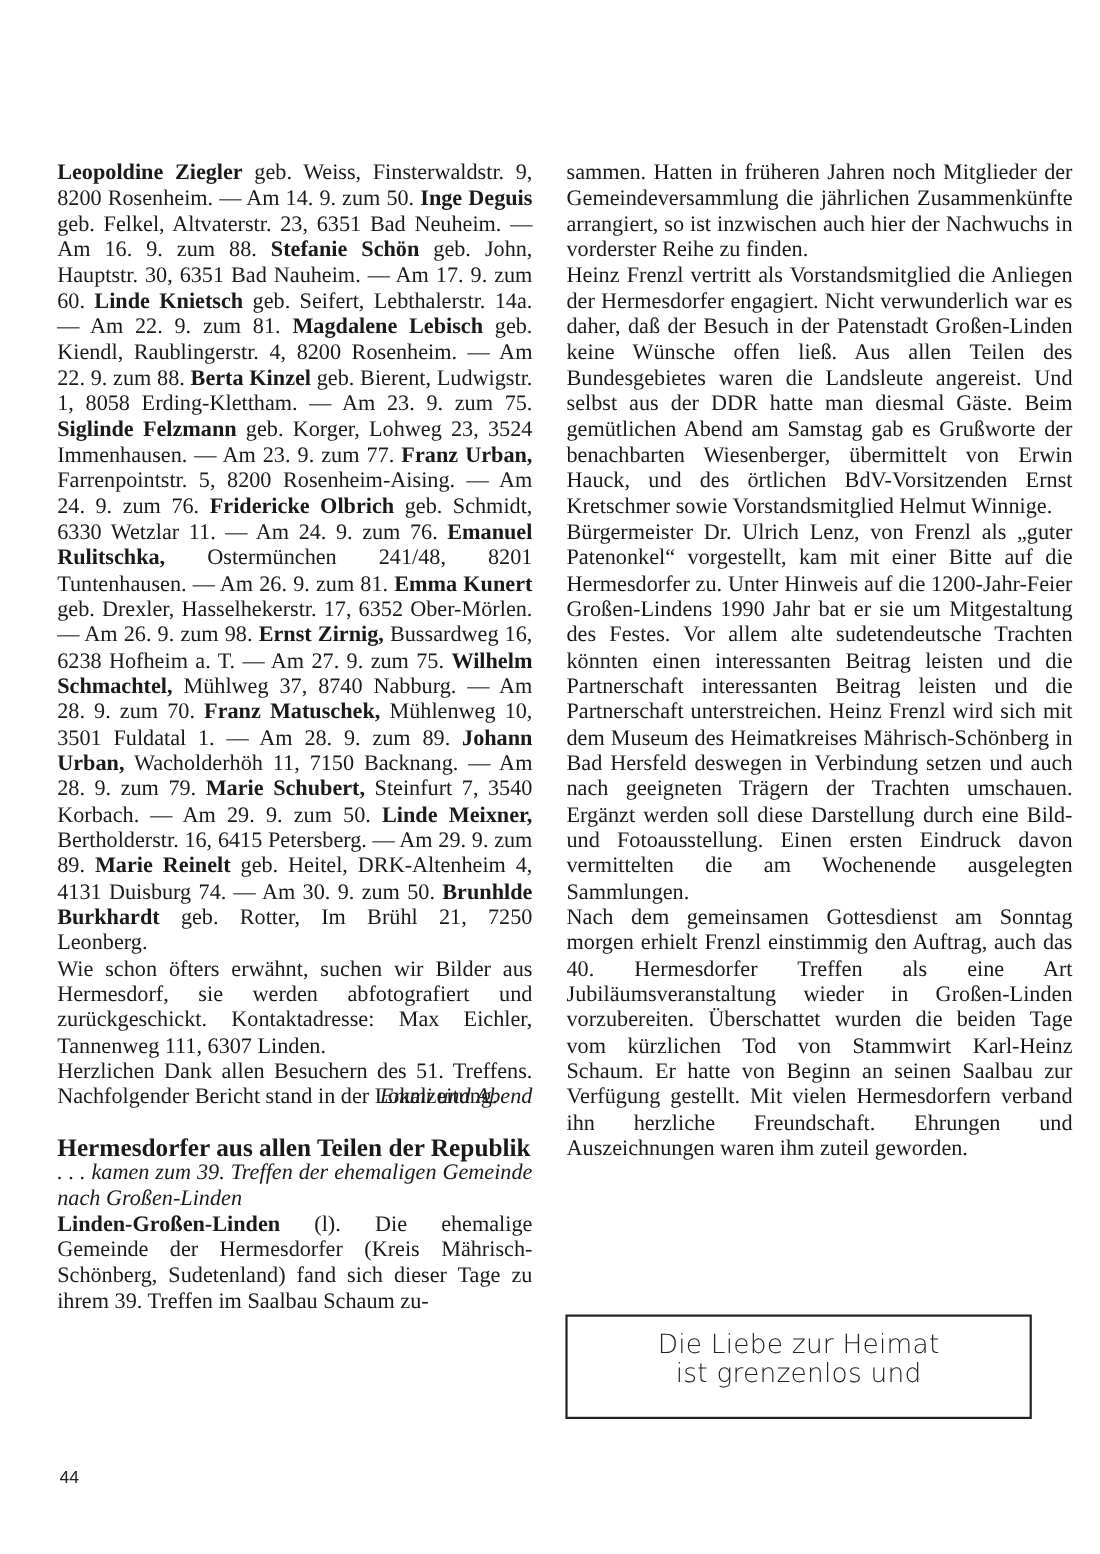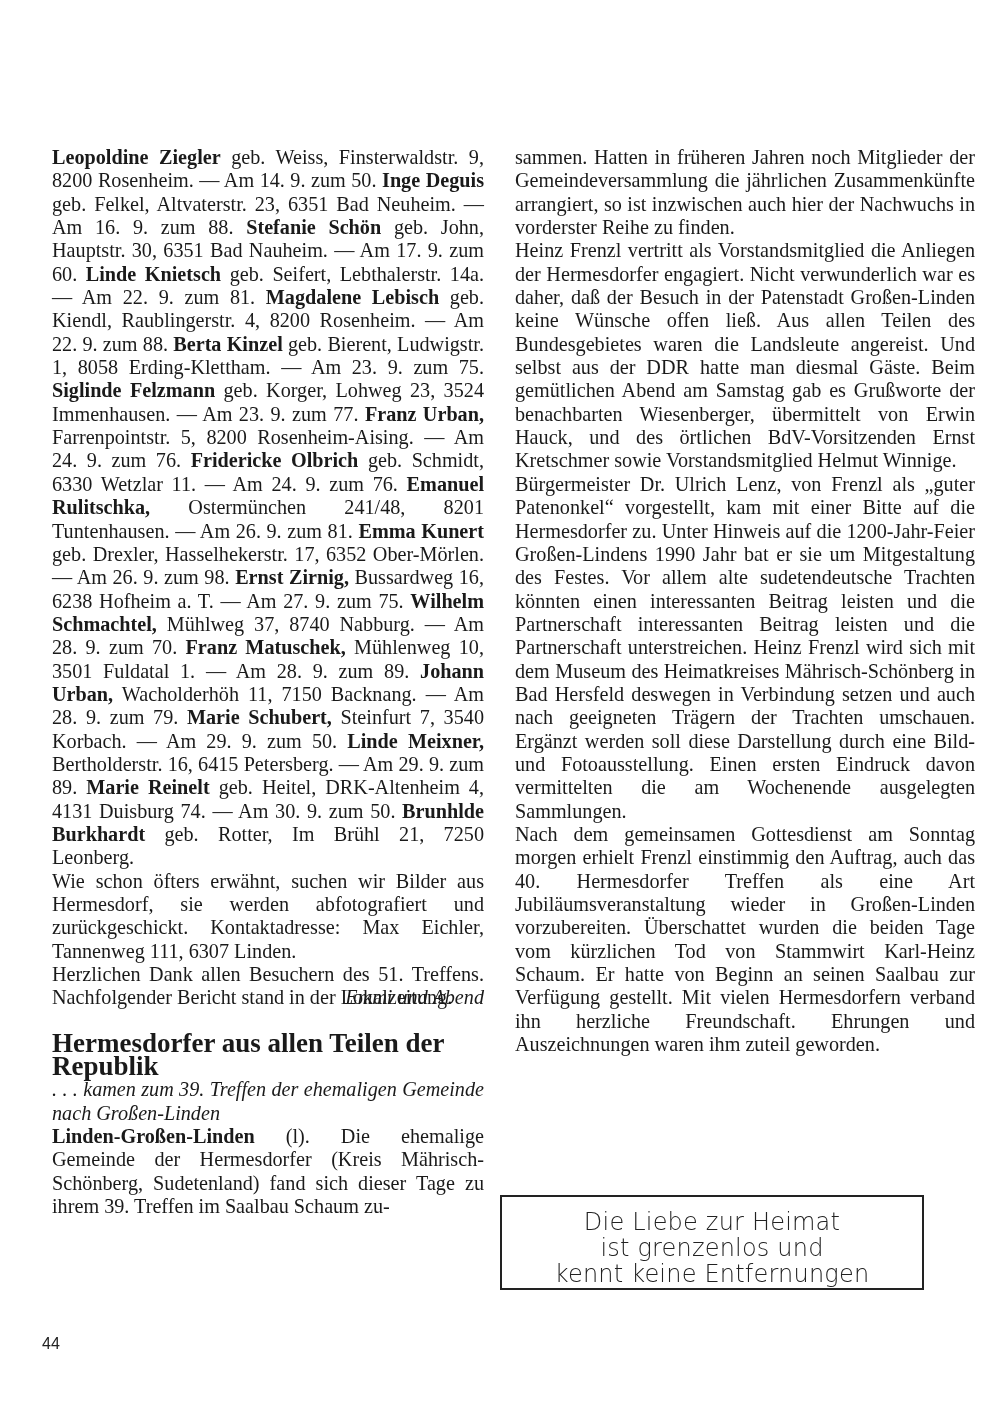--- a/index.html
+++ b/index.html
@@ -5,24 +5,24 @@
   html, body { margin: 0; padding: 0; background: #ffffff; }
   body { width: 1000px; height: 1413px; position: relative; overflow: hidden;
          font-family: "Liberation Serif", "DejaVu Serif", serif; color: #1a1a1a; }
   .col { position: absolute; top: 146px; font-size: 20.2px; line-height: 23.35px; }
   .col-left { left: 52px; width: 432px; }
   .col-right { left: 515px; width: 460px; }
   .para { margin: 0; text-align: justify; hyphens: manual; }
   .para + .para { margin-top: 0; }
   b { font-weight: bold; }
   .sig { display: block; text-align: right; font-style: italic; margin-top: -23.35px; }
-  .headline { font-weight: bold; margin-top: 22px; margin-bottom: 0; font-size: 27px; }
+  .headline { font-weight: bold; margin-top: 22px; margin-bottom: 0; font-size: 23px; }
   .subline { font-style: italic; margin: 0; }
-  .page-number { position: absolute; left: 42px; top: 1335px; font-family: "Liberation Sans", "DejaVu Sans", sans-serif; font-size: 16px; color: #222; }
-  .quote-box { position: absolute; left: 500px; top: 1195px; width: 424px; height: 95px;
+  .page-number { position: absolute; left: 54px; top: 1335px; font-family: "Liberation Sans", "DejaVu Sans", sans-serif; font-size: 16px; color: #222; }
+  .quote-box { position: absolute; left: 514px; top: 1195px; width: 424px; height: 95px;
                border: 2px solid #222; box-sizing: border-box; text-align: center;
                font-family: "DejaVu Sans", "Liberation Sans", sans-serif; font-weight: 300;
                font-size: 24px; line-height: 26px; padding-top: 12px; color: #222; letter-spacing: 0.2px; }
   .quote-line { display: block; }
 </style>
 </head>
 <body>
 
 <div class="col col-left">
   <p class="para">
@@ -40,16 +40,15 @@
 <div class="col col-right">
   <p class="para">sammen. Hatten in früheren Jahren noch Mitglieder der Gemeindeversammlung die jährlichen Zusammenkünfte arrangiert, so ist inzwischen auch hier der Nachwuchs in vorderster Reihe zu finden.</p>
   <p class="para">Heinz Frenzl vertritt als Vorstandsmitglied die Anliegen der Hermesdorfer engagiert. Nicht verwunderlich war es daher, daß der Besuch in der Patenstadt Großen-Linden keine Wünsche offen ließ. Aus allen Teilen des Bundesgebietes waren die Landsleute angereist. Und selbst aus der DDR hatte man diesmal Gäste. Beim gemütlichen Abend am Samstag gab es Grußworte der benachbarten Wiesenberger, übermittelt von Erwin Hauck, und des örtlichen BdV-Vorsitzenden Ernst Kretschmer sowie Vorstandsmitglied Helmut Winnige.</p>
   <p class="para">Bürgermeister Dr. Ulrich Lenz, von Frenzl als „guter Patenonkel“ vorgestellt, kam mit einer Bitte auf die Hermesdorfer zu. Unter Hinweis auf die 1200-Jahr-Feier Großen-Lindens 1990 Jahr bat er sie um Mitgestaltung des Festes. Vor allem alte sudetendeutsche Trachten könnten einen interessanten Beitrag leisten und die Partnerschaft interessanten Beitrag leisten und die Partnerschaft unterstreichen. Heinz Frenzl wird sich mit dem Museum des Heimatkreises Mährisch-Schönberg in Bad Hersfeld deswegen in Verbindung setzen und auch nach geeigneten Trägern der Trachten umschauen. Ergänzt werden soll diese Darstellung durch eine Bild- und Fotoausstellung. Einen ersten Eindruck davon vermittelten die am Wochenende ausgelegten Sammlungen.</p>
   <p class="para">Nach dem gemeinsamen Gottesdienst am Sonntag morgen erhielt Frenzl einstimmig den Auftrag, auch das 40. Hermesdorfer Treffen als eine Art Jubiläumsveranstaltung wieder in Großen-Linden vorzubereiten. Überschattet wurden die beiden Tage vom kürzlichen Tod von Stammwirt Karl-Heinz Schaum. Er hatte von Beginn an seinen Saalbau zur Verfügung gestellt. Mit vielen Hermesdorfern verband ihn herzliche Freundschaft. Ehrungen und Auszeichnungen waren ihm zuteil geworden.</p>
 </div>
 
 <div class="quote-box">
   <span class="quote-line">Die Liebe zur Heimat</span>
   <span class="quote-line">ist grenzenlos und</span>
-  <span class="quote-line">kennt keine Entfernungen</span>
 </div>
 
 <div class="page-number">44</div>
 
 </body></html>

